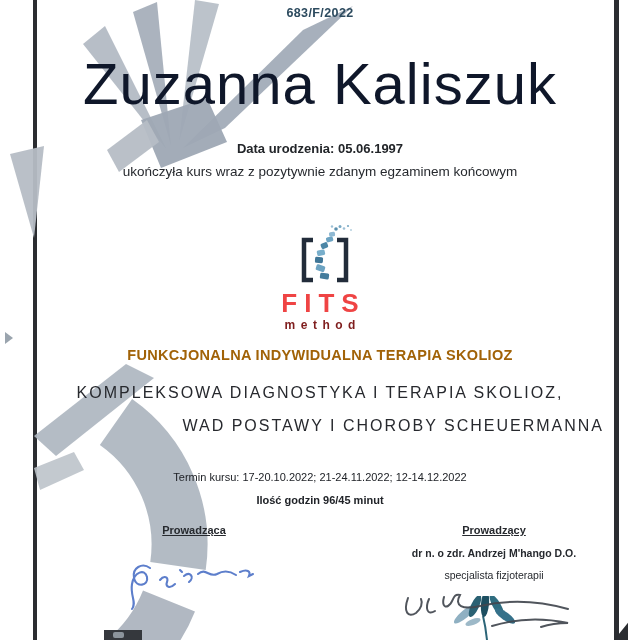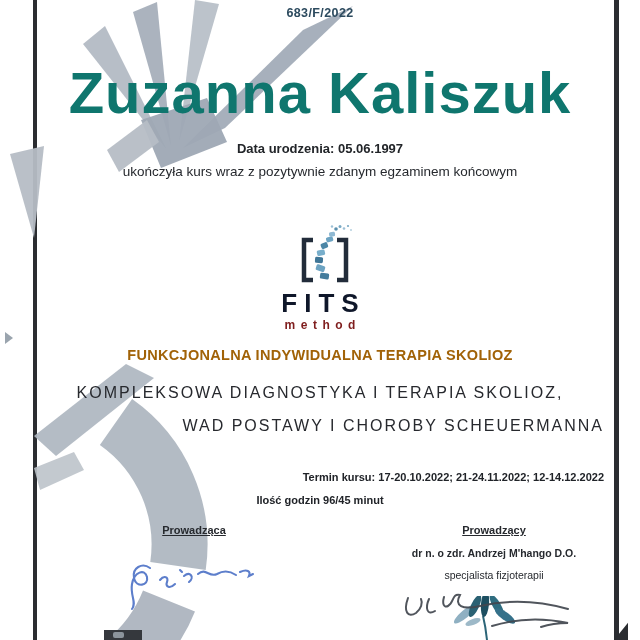--- a/index.html
+++ b/index.html
@@ -8,29 +8,29 @@
     font-family:"Liberation Sans",sans-serif;color:#26292e;
   }
   .abs{position:absolute;}
   .ctr{left:36px;right:24px;text-align:center;}
   
   .border-v{position:absolute;top:0;height:640px;background:#2b2d31;}
   #border-left{left:33px;width:4px;}
   #border-right{left:614px;width:5px;}
   
   #cert-number{top:6px;font-size:12.5px;font-weight:700;color:#2c4a5e;letter-spacing:.4px;z-index:3;}
-  #recipient-name{top:59px;font-size:58px;font-weight:700;color:#0f766e;letter-spacing:1px;z-index:3;}
+  #recipient-name{top:50px;font-size:58px;font-weight:400;color:#0f172a;letter-spacing:1px;z-index:3;}
   #birth-line{top:141px;font-size:13px;font-weight:600;color:#222529;z-index:3;}
   #completion-line{top:164px;font-size:13.5px;font-weight:500;color:#26292e;z-index:3;}
-  #logo-brand{top:288px;font-size:26px;font-weight:800;color:#0f172a;letter-spacing:7px;text-indent:7px;z-index:3;}
+  #logo-brand{top:288px;font-size:26px;font-weight:800;color:#ef4444;letter-spacing:7px;text-indent:7px;z-index:3;}
   #logo-sub{top:318px;font-size:12px;font-weight:700;color:#7f1d1d;letter-spacing:5.5px;text-indent:5.5px;z-index:3;}
   #program-title{top:347px;font-size:14.5px;font-weight:800;color:#a16207;letter-spacing:.3px;z-index:3;}
   #scope-line1{top:384px;font-size:16px;font-weight:400;color:#27292e;letter-spacing:2px;z-index:3;}
   #scope-line2{top:417px;font-size:16px;font-weight:400;color:#27292e;letter-spacing:2px;z-index:3;text-align:right;}
-  #dates-line{top:471px;font-size:11px;font-weight:700;color:#202328;z-index:3;text-align:right;}
+  #dates-line{top:471px;font-size:11px;font-weight:400;color:#202328;z-index:3;}
   #hours-line{top:494px;font-size:11px;font-weight:600;color:#202328;z-index:3;}
   .instructor{position:absolute;top:524px;text-align:center;z-index:3;}
   #instructor-left{left:88px;width:212px;}
   #instructor-right{left:385px;width:218px;}
   .instructor .role{font-size:11px;font-weight:700;text-decoration:underline;}
   .instructor .iname{font-size:11px;font-weight:700;margin-top:11px;}
   #instructor-right .iname{font-size:10.5px;font-weight:600;}
   .instructor .ispec{font-size:10.5px;font-weight:500;margin-top:10px;}
   .deco{position:absolute;z-index:1;}
   .sig{position:absolute;z-index:4;}

